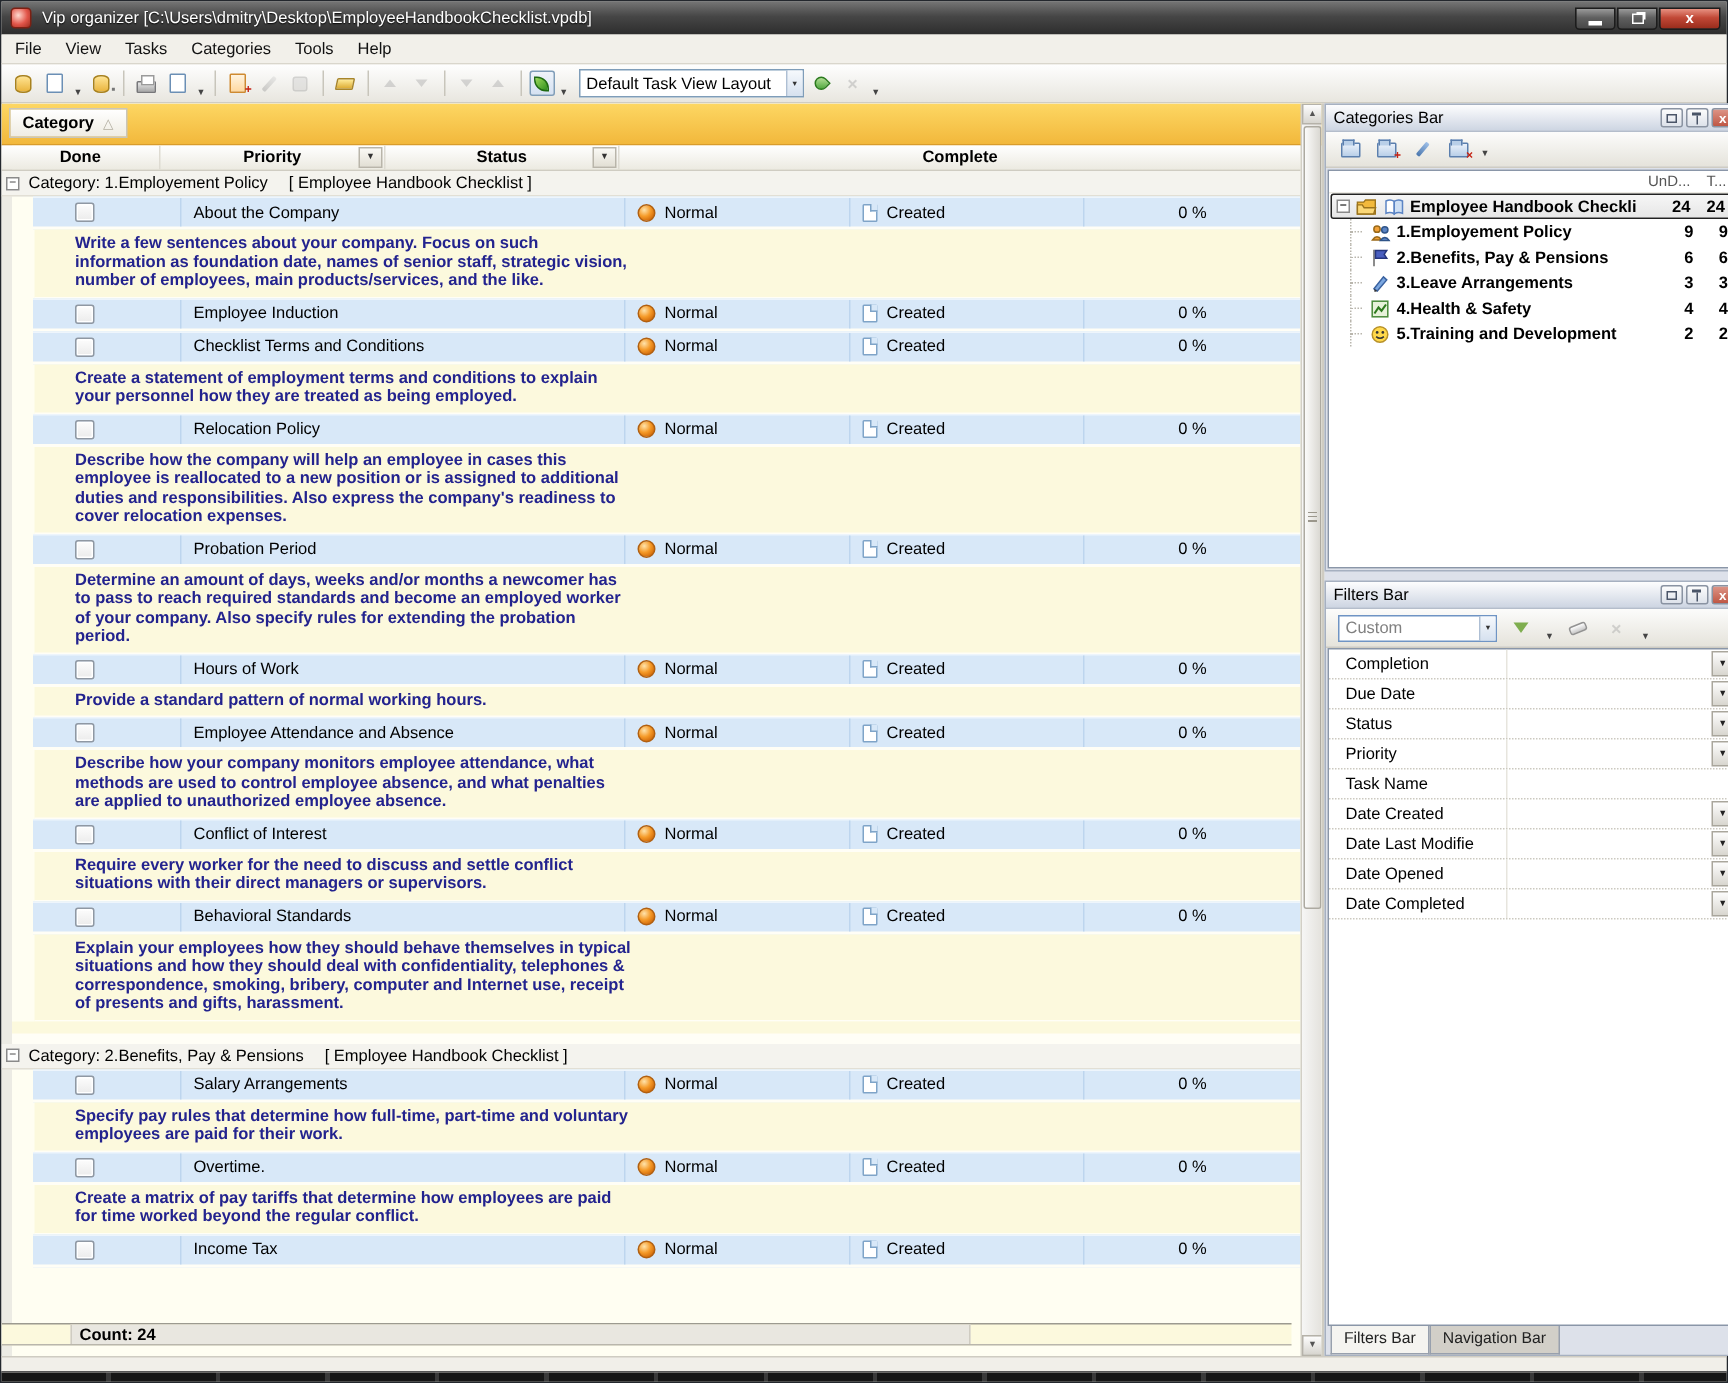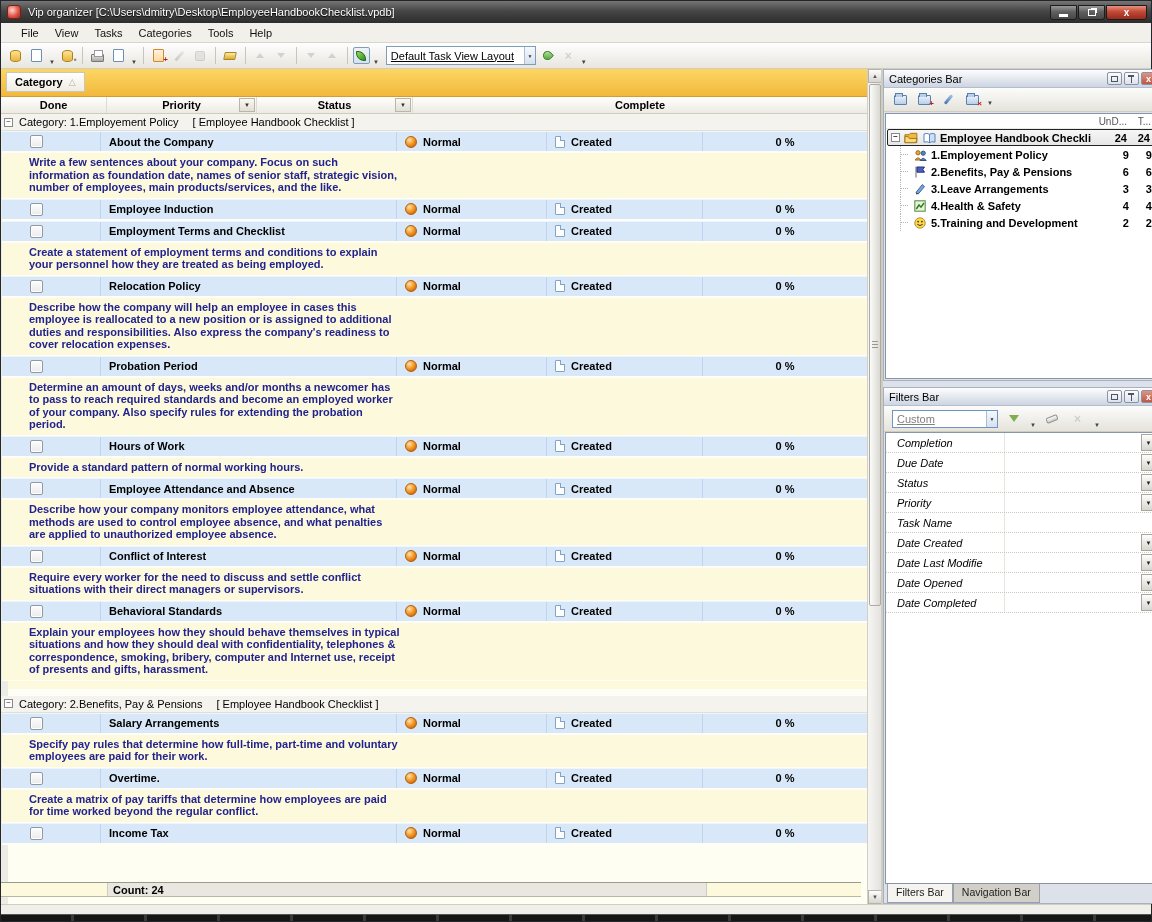--- a/index.html
+++ b/index.html
@@ -11,21 +11,21 @@
   .titlebar { height:22px; background:linear-gradient(#757575,#464646 45%,#2d2d2d); display:flex; align-items:center; padding:0 4px; flex:0 0 auto; }
   .app-icon { width:14px; height:14px; border-radius:3px; background:radial-gradient(circle at 35% 35%,#ffd9cf,#e2564a 55%,#9e2c1e); border:1px solid #7c2013; margin:0 2px; }
   .title-text { flex:1; color:#fff; margin-left:5px; white-space:nowrap; overflow:hidden; text-shadow:0 1px 1px #000; }
   .win-btns { display:flex; gap:1px; }
   .win-btn { width:27px; height:15px; border:1px solid #1c1c1c; border-radius:0 0 3px 3px; background:linear-gradient(#9a9a9a,#5f5f5f 45%,#474747); display:flex; align-items:center; justify-content:center; color:#fff; }
   .win-btn.close { width:41px; background:linear-gradient(#e79181,#c14836 45%,#992c1c); font-weight:bold; font-size:10px; }
   .glyph-min { width:9px; height:3px; background:#fff; margin-top:6px; }
   .glyph-restore { width:8px; height:7px; border:1px solid #fff; background:transparent; box-shadow:2px -2px 0 -1px #fff; }
 
   
-  .menubar { height:20px; background:#f2f0ea; border-bottom:1px solid #d9d6cc; display:flex; align-items:center; padding-left:12px; flex:0 0 auto; }
+  .menubar { height:20px; background:#f2f0ea; border-bottom:1px solid #d9d6cc; display:flex; align-items:center; padding-left:1px; flex:0 0 auto; }
   .menu-item { padding:2px 8px; color:#111; }
   .toolbar { height:26px; background:linear-gradient(#fefefe,#e8e6df); border-bottom:1px solid #cfccc2; display:flex; align-items:center; padding-left:5px; gap:2px; flex:0 0 auto; }
   .tsep { width:1px; height:17px; background:#c8c5bb; margin:0 3px; }
   .tico { width:19px; height:19px; display:flex; align-items:center; justify-content:center; position:relative; }
   .dis { opacity:.38; filter:grayscale(.9); }
   .i-db { width:11px; height:12px; background:linear-gradient(#ffe493,#e9b43d); border:1px solid #a8821f; border-radius:5px/3px; }
   .i-page { width:11px; height:13px; background:#fff; border:1px solid #6b8fb5; border-radius:1px; position:relative; }
   .i-page.orange { background:linear-gradient(#fff3df,#ffd9a0); border-color:#cf8a30; }
   .i-printer { width:13px; height:8px; background:linear-gradient(#e8e8e8,#a8a8a8); border:1px solid #77777a; border-radius:1px; position:relative; margin-top:4px; }
   .i-printer:before { content:""; position:absolute; top:-5px; left:2px; width:7px; height:5px; background:#fff; border:1px solid #9a9a9a; }
@@ -35,21 +35,21 @@
   .i-leafbox { width:17px; height:17px; background:linear-gradient(#eef3fa,#d5e1f2); border:1px solid #7f9db9; border-radius:2px; display:flex; align-items:center; justify-content:center; }
   .i-leaf { width:10px; height:10px; background:linear-gradient(135deg,#9bd95a,#2f8f1e); border-radius:0 80% 0 80%; border:1px solid #1f6a12; }
   .i-wand { width:9px; height:9px; background:linear-gradient(135deg,#c6e8a6,#3f9f2f); border:1px solid #2a7a1c; border-radius:50% 0 50% 50%; transform:rotate(45deg); }
   .i-x { color:#9a9a9a; font-weight:bold; font-size:12px; }
   .ovf { font-size:6px; color:#444; align-self:flex-end; margin:0 1px 3px; }
   .badge { position:absolute; right:0; bottom:1px; font-weight:bold; font-size:8px; line-height:8px; }
   .badge.red { color:#c42314; } .badge.gray { color:#777; }
   .tri-up, .tri-dn { width:0; height:0; border-left:4px solid transparent; border-right:4px solid transparent; }
   .tri-up { border-bottom:5px solid #9aa0a8; } .tri-dn { border-top:5px solid #9aa0a8; }
   .combo { width:150px; height:19px; background:#fff; border:1px solid #7f9db9; display:flex; align-items:center; margin-left:4px; }
-  .combo-text { flex:1; padding:0 4px; white-space:nowrap; overflow:hidden;text-decoration:underline; }
+  .combo-text { flex:1; padding:0 4px; white-space:nowrap; overflow:hidden; }
   .combo-dd { width:11px; height:100%; border-left:1px solid #aebfd4; background:linear-gradient(#f6f9fd,#d6e1ef); display:flex; align-items:center; justify-content:center; font-size:5px; color:#333; }
 
   
   .main { flex:1; display:flex; min-height:0; }
   .grid-area { width:880px; position:relative; background:linear-gradient(90deg,#ecebe4 0 7px,#fffef2 7px); flex:0 0 auto; overflow:hidden; }
   .splitter { width:4px; background:#e9e7e0; border-left:1px solid #cfccc2; border-right:1px solid #cfccc2; }
   .right { flex:1; display:flex; flex-direction:column; background:#dde1ea; padding:0; min-height:0; }
 
   
   .groupband { height:28px; background:linear-gradient(#fdd763,#f2b83c); padding:3px 0 0 5px; border-bottom:1px solid #d99c2c; }
@@ -58,33 +58,33 @@
   .colheaders { height:17px; display:flex; background:linear-gradient(#ffffff,#eceae1); border-bottom:1px solid #cfccc2; font-weight:bold; width:866px; }
   .colh { display:flex; align-items:center; justify-content:center; border-right:1px solid #dedbd2; position:relative; }
   .h-done{width:106px;} .h-name{width:296px;} .h-priority{width:150px;} .h-status{width:156px;} .h-complete{flex:1; border-right:none;text-align:right;}
   .hdd { position:absolute; right:1px; top:1px; width:16px; height:14px; background:linear-gradient(#faf9f5,#e2dfd4); border:1px solid #b9b5aa; display:flex; align-items:center; justify-content:center; font-size:6px; color:#333; }
 
   
   .rows { height:771px; overflow:hidden; width:866px; }
   .group-row { height:17px; background:#f4f3ee; border-bottom:1px solid #e2dfd5; display:flex; align-items:center; padding-left:3px; gap:6px; }
   .expbox { width:9px; height:9px; border:1px solid #8a8a8a; background:#fff; font-size:8px; line-height:6px; text-align:center; color:#333; flex:0 0 auto; }
   .group-suffix { margin-left:8px; }
-  .task-row { margin-left:1px; height:22px; display:flex; background:#d8e8f8; border-bottom:2px solid #fffef6; border-top:1px solid #eef5fc;font-weight:bold; }
+  .task-row { margin-left:21px; height:22px; display:flex; background:#d8e8f8; border-bottom:2px solid #fffef6; border-top:1px solid #eef5fc; }
   .cell { display:flex; align-items:center; border-right:1px solid #bdd5ee; padding-left:8px; gap:6px; }
   .c-done{width:99px; padding-left:28px;} .c-name{width:296px;} .c-priority{width:150px;} .c-status{width:156px;} .c-complete{flex:1; justify-content:center; padding-left:0; border-right:none;}
   .checkbox { width:13px; height:13px; background:linear-gradient(#fdfdfd,#ebebeb); border:1px solid #8f98a3; border-radius:2px; box-shadow:inset 0 0 0 1px #fff; }
   .ball { width:12px; height:12px; border-radius:50%; background:radial-gradient(circle at 35% 30%,#ffe3ab,#f59a28 45%,#cd6406 85%); border:1px solid #b06012; flex:0 0 auto; }
   .pageglyph { width:10px; height:12px; background:#fff; border:1px solid #7fa4c8; border-radius:1px; position:relative; flex:0 0 auto; }
   .pageglyph:before { content:""; position:absolute; right:-1px; top:-1px; width:4px; height:4px; background:#d8e8f8; border-left:1px solid #7fa4c8; border-bottom:1px solid #7fa4c8; }
-  .desc-row { margin-left:1px; background:#fcf9dd; border-bottom:1px solid #fffef6; padding:3px 8px 4px 27px; }
+  .desc-row { margin-left:22px; background:#fcf9dd; border-bottom:1px solid #fffef6; padding:3px 8px 4px 27px; }
   .desc-text { max-width:372px; font-weight:bold; line-height:12.5px; color:#23238e; }
   .blank-row { margin-left:7px; height:15px; background:#fcf9dd; border-bottom:7px solid #fffef6; }
 
   .grid-footer { position:absolute; left:0; width:860px; bottom:7px; height:15px; background:#fcf9dd; border-top:1px solid #9c9a90; border-bottom:1px solid #b9b6ac; display:flex; align-items:stretch; }
-  .count-box { margin-left:106px; width:600px; background:#e9e7e0; border-left:1px solid #cfccc2; border-right:1px solid #cfccc2; font-weight:bold; display:flex; align-items:center; padding-left:5px; }
+  .count-box { margin-left:46px; width:600px; background:#e9e7e0; border-left:1px solid #cfccc2; border-right:1px solid #cfccc2; font-weight:bold; display:flex; align-items:center; padding-left:5px; }
 
   
   .vscroll { position:absolute; top:0; right:0; bottom:0; width:14px; background:linear-gradient(90deg,#f6f6f5,#e4e2dd); border-left:1px solid #d2cfc6; }
   .sb-btn { position:absolute; left:0; width:14px; height:14px; background:linear-gradient(#fdfdfd,#d7d5cf); border:1px solid #b5b2a9; display:flex; align-items:center; justify-content:center; font-size:6px; color:#555; }
   .sb-up{top:0;} .sb-dn{bottom:0;}
   .sb-thumb { position:absolute; left:1px; top:15px; width:12px; height:522px; background:linear-gradient(90deg,#fbfbfa,#dad8d2); border:1px solid #adaaa1; border-radius:2px; }
   .sb-grip { position:absolute; left:2px; right:2px; top:50%; height:8px; margin-top:-4px; background:repeating-linear-gradient(#9b978c 0 1px,transparent 1px 3px); }
 
   
   .panel { display:flex; flex-direction:column; border:1px solid #a6b0c0; background:#dde1ea; min-height:0; }
@@ -115,21 +115,21 @@
   .tree-row.child:after { content:""; position:absolute; left:14px; top:8px; width:8px; border-top:1px dotted #b9b6ad; }
   .tree-label { flex:1; white-space:nowrap; overflow:hidden; }
   .num-und { width:32px; text-align:right; } .num-t { width:24px; text-align:right; padding-right:5px; }
   .ticon { display:inline-flex; width:14px; justify-content:center; flex:0 0 auto; }
 
   .flt-toolbar { height:26px; display:flex; align-items:center; gap:6px; padding-left:8px; background:linear-gradient(#fcfcfb,#e5e3db); border-bottom:1px solid #cfccc2; flex:0 0 auto; }
   .flt-combo { width:106px; height:18px; background:#fff; border:1px solid #6f94c4; display:flex; align-items:center; }
   .flt-combo .combo-text { color:#808080; }
   .flt-box { flex:1; margin:0 1px 0; background:#fff; border:1px solid #8a96a8; overflow:hidden; display:flex; flex-direction:column; }
   .flt-row { height:20px; display:flex; align-items:center; border-bottom:1px dotted #ccc9c0; flex:0 0 auto; }
-  .flt-label { width:118px; padding-left:11px; white-space:nowrap; overflow:hidden;font-style:italic; }
+  .flt-label { width:118px; padding-left:11px; white-space:nowrap; overflow:hidden; }
   .flt-val { flex:1; height:100%; border-left:1px solid #e7e5de; }
   .flt-dd { width:15px; height:17px; margin-right:1px; background:linear-gradient(#fdfdfd,#d8d6cf); border:1px solid #a9a69c; display:flex; align-items:center; justify-content:center; font-size:6px; color:#222; }
   .tabs { height:19px; display:flex; align-items:stretch; padding-left:3px; background:#dde1ea; flex:0 0 auto; }
   .tab { padding:2px 8px 0; font-size:10.5px; border:1px solid #98a0ad; border-top:none; background:#d2cfc8; color:#222; }
   .tab.active { background:#f5f4f0; }
   .funnel { width:0; height:0; border-left:5px solid transparent; border-right:5px solid transparent; border-top:7px solid #7fae4f; position:relative; }
   .eraser { width:12px; height:6px; background:linear-gradient(#fdfdfd,#c9c9c9); border:1px solid #939393; border-radius:2px; transform:rotate(-22deg); }
 
   
   .statusstrip { height:10px; background:#f1efe9; border-top:1px solid #cfccc2; flex:0 0 auto; }
@@ -293,21 +293,21 @@
             <div class="cell c-status">
               <span class="pageglyph"></span>
               <span>Created</span>
             </div>
             <div class="cell c-complete">0 %</div>
           </div>
           <div class="task-row">
             <div class="cell c-done">
               <span class="checkbox"></span>
             </div>
-            <div class="cell c-name">Employment Terms and Checklist</div>
+            <div class="cell c-name">Checklist Terms and Conditions</div>
             <div class="cell c-priority">
               <span class="ball"></span>
               <span>Normal</span>
             </div>
             <div class="cell c-status">
               <span class="pageglyph"></span>
               <span>Created</span>
             </div>
             <div class="cell c-complete">0 %</div>
           </div>

